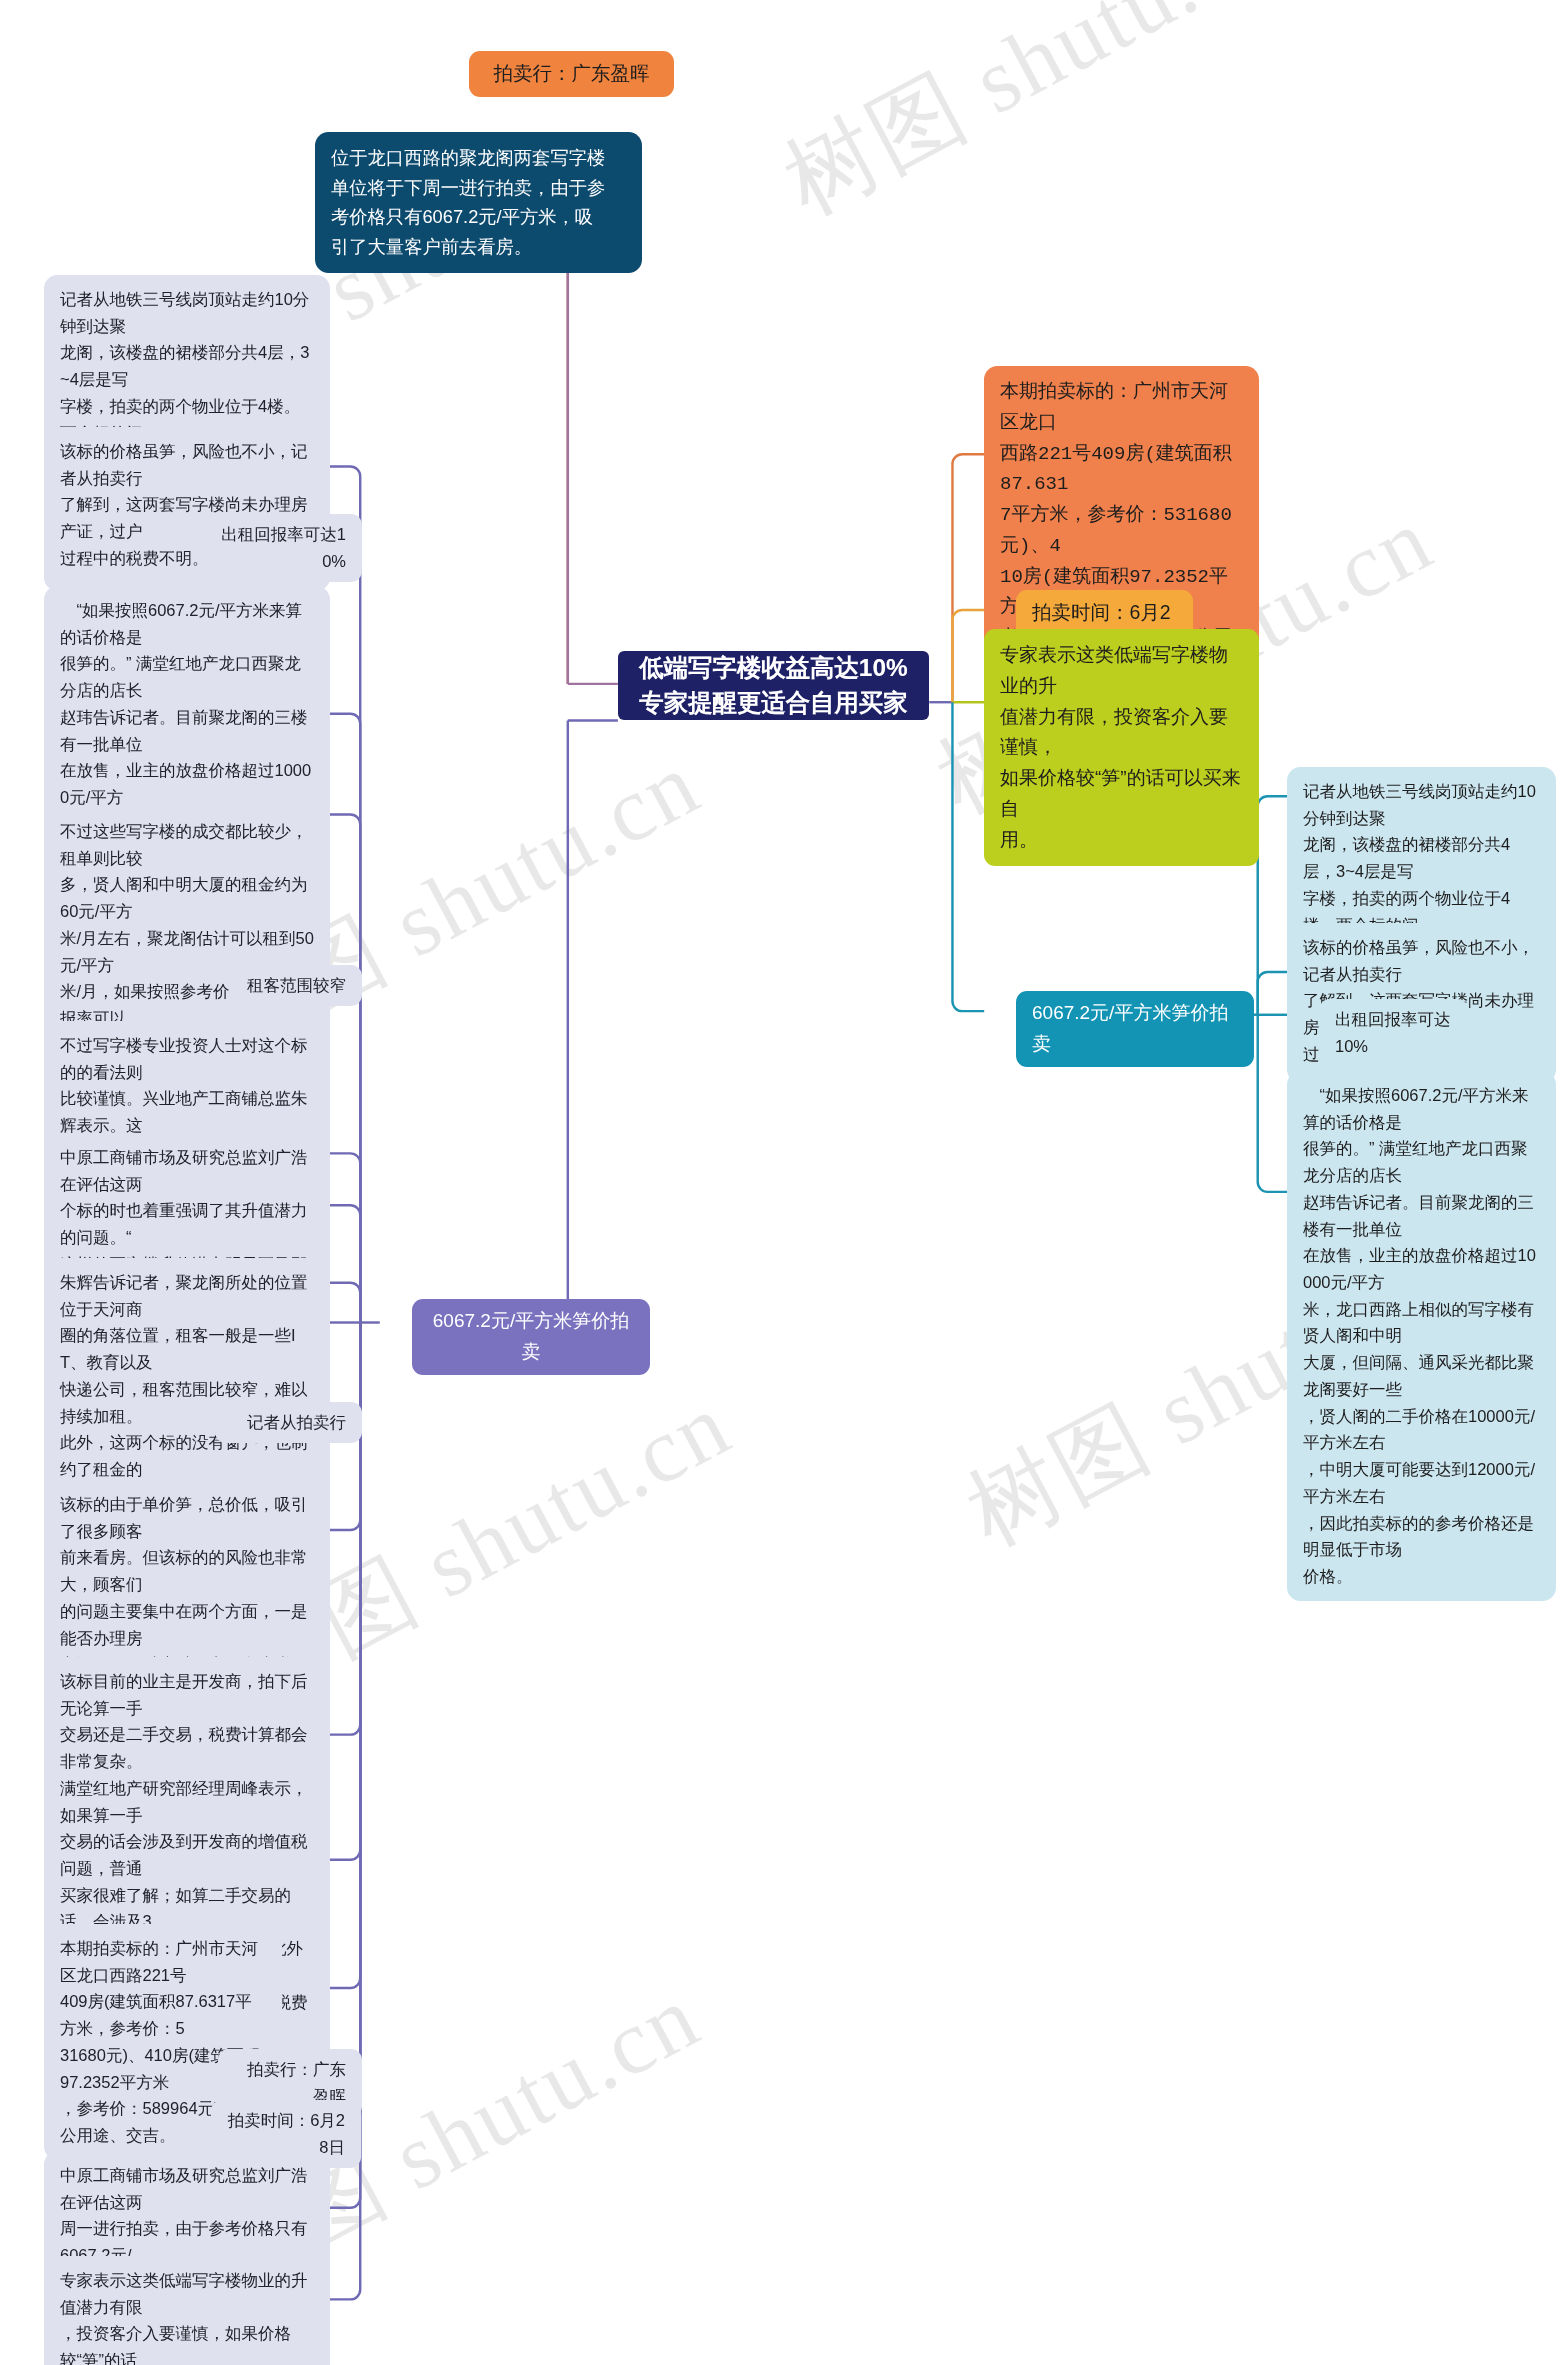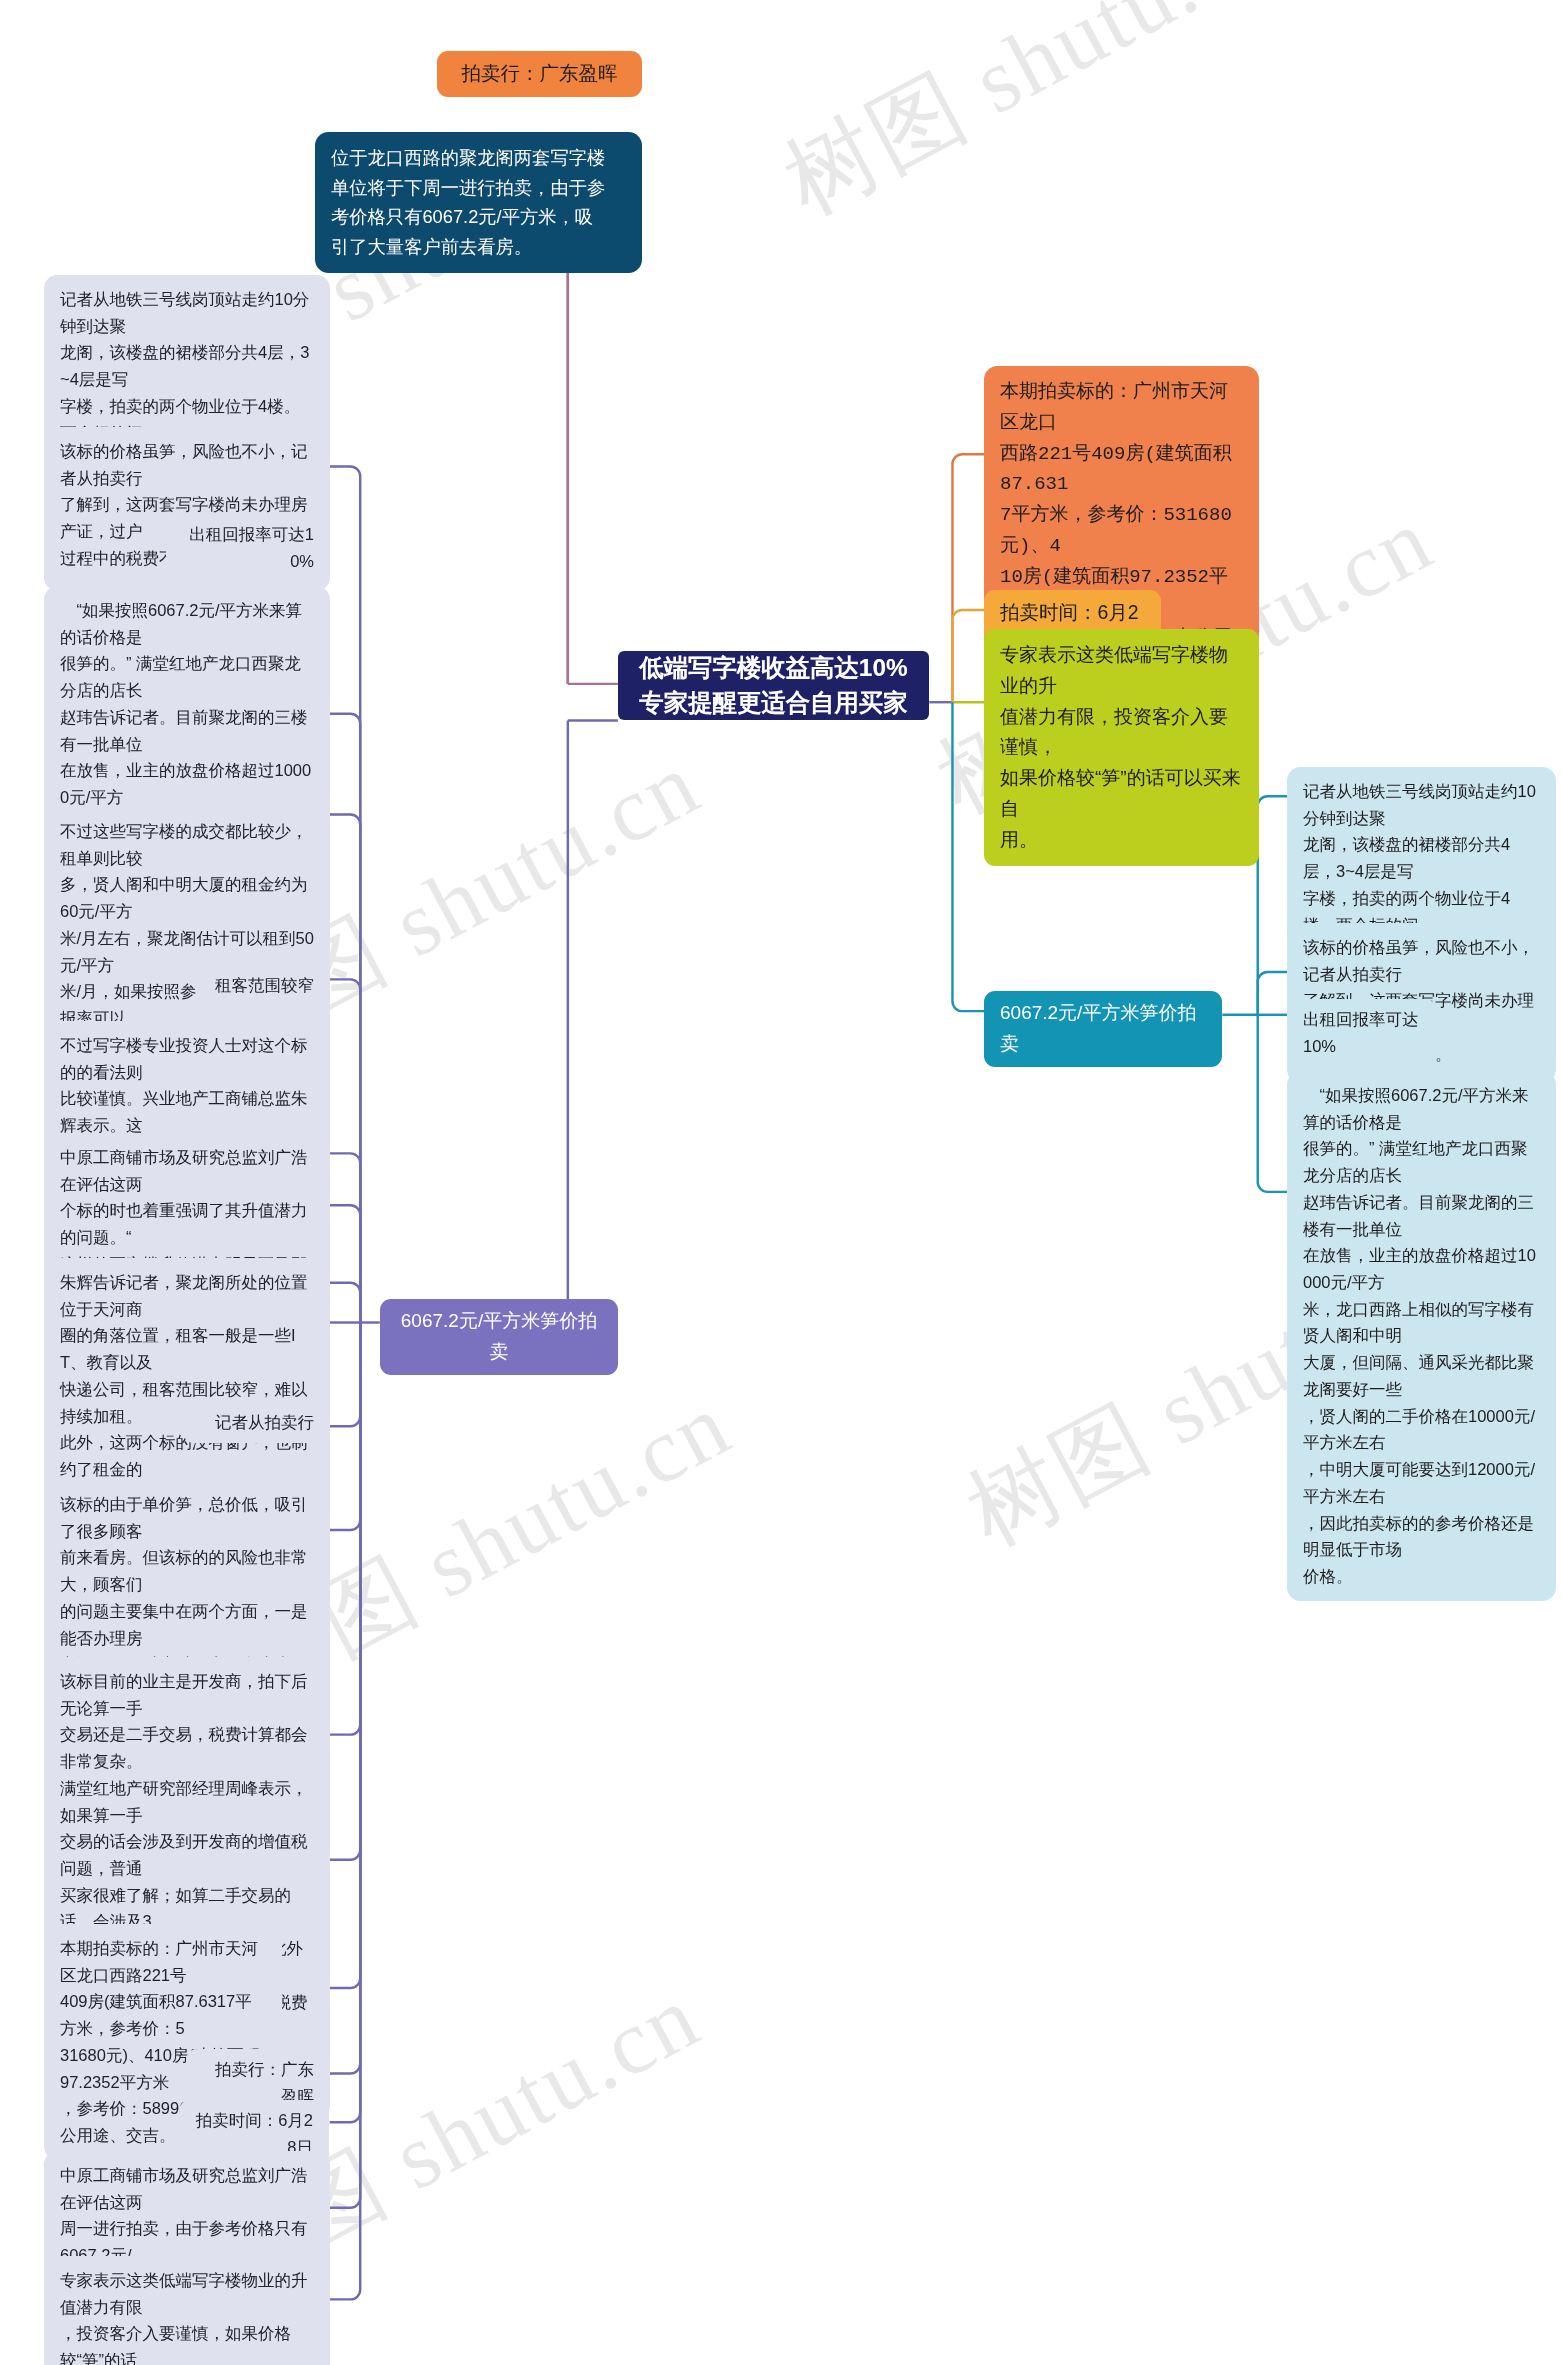--- a/index.html
+++ b/index.html
@@ -36,21 +36,21 @@
 
   
   .node {
     position: absolute;
     border-radius: 13.4px;
     padding: 11px 16px;
     line-height: 1.62;
     white-space: pre-wrap;
     word-break: break-all;
   }
-  .node.lbl { padding: 7.3px 16px; border-radius: 11px; }
+  .node.lbl { padding: 7.3px 16px; border-radius: 11px; margin-left: 32px; }
 
   
   .n-root {
     background: #1f2167;
     color: #ffffff;
     font-size: 24.4px;
     font-weight: 700;
     text-align: center;
     line-height: 1.42;
     border-radius: 6.1px;

